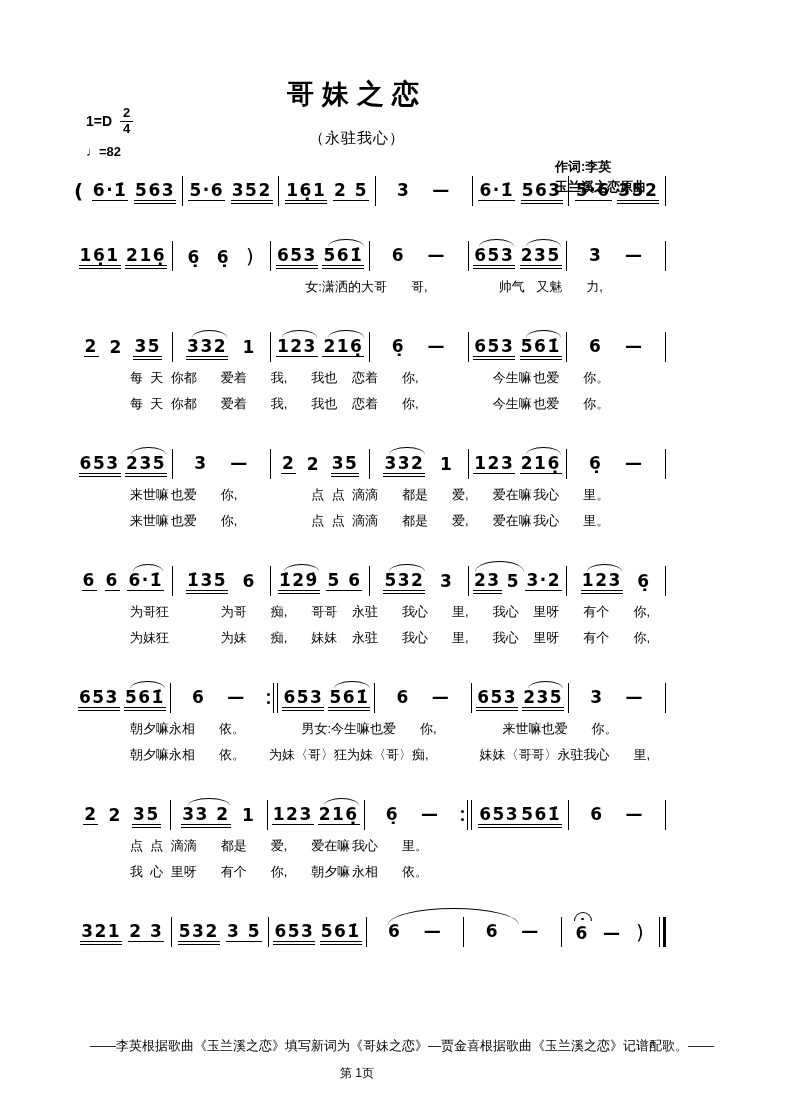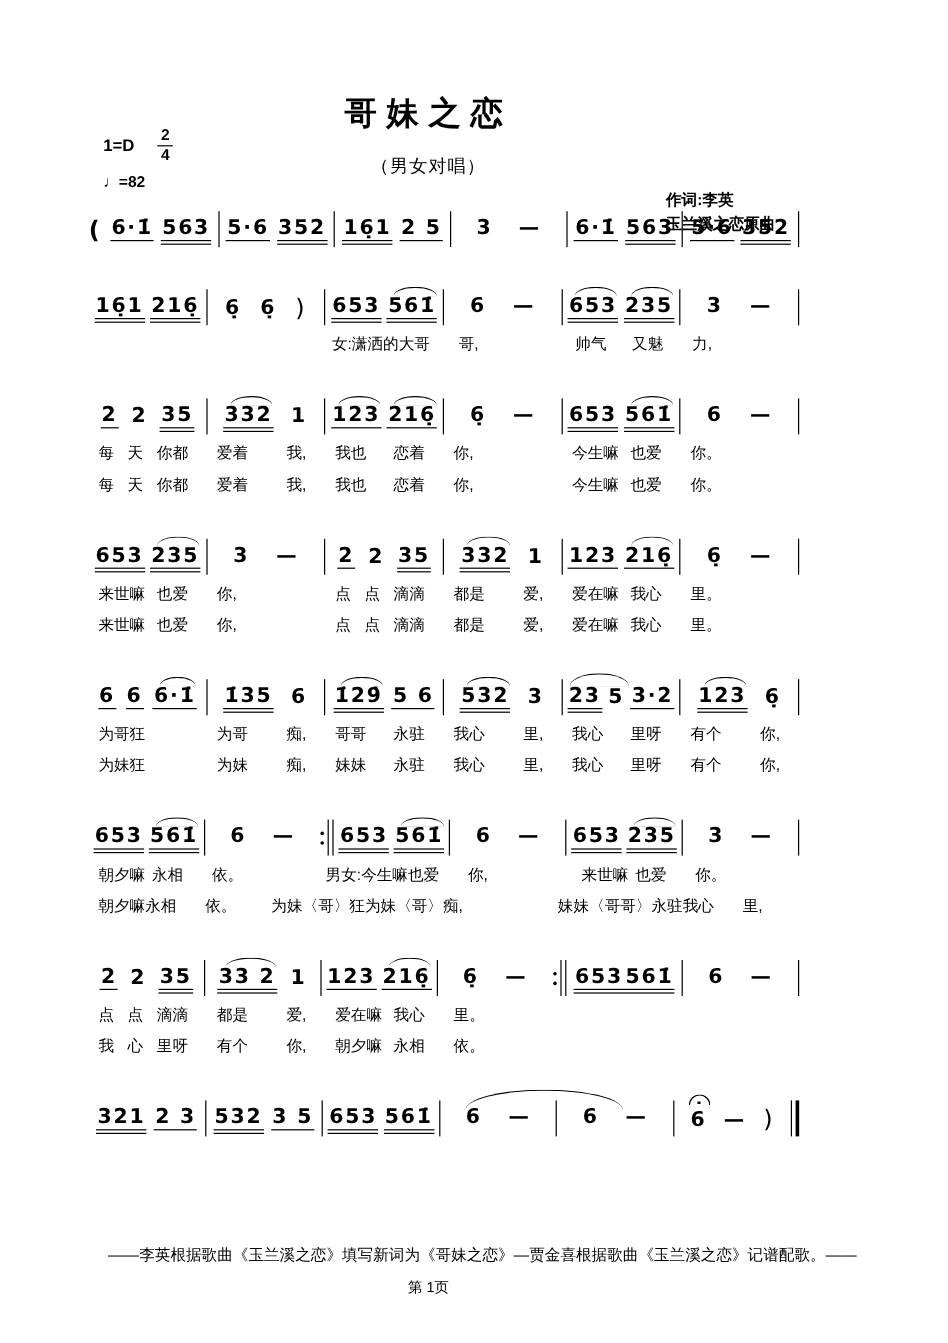--- a/index.html
+++ b/index.html
@@ -5,21 +5,21 @@
   html,body{margin:0;padding:0;background:#fff;}
   .page{width:714px;height:1119px;position:relative;background:#fff;color:#000;
         font-family:"Liberation Sans",sans-serif;overflow:hidden;}
   
   .header{padding-top:76px;text-align:center;}
   .title{font-size:27px;font-weight:bold;font-family:"DejaVu Serif",serif;letter-spacing:8px;}
   .subtitle{margin-top:17px;font-size:15px;letter-spacing:1px;}
   .credits{position:absolute;top:121px;right:68px;font-size:13px;font-weight:600;
            text-align:left;line-height:1.55;margin-top:36px;}
   .keyblock{position:absolute;top:106px;left:86px;font-size:14px;font-weight:600;}
-  .keyline{display:flex;align-items:center;gap:19px;}
+  .keyline{display:flex;align-items:center;gap:8px;}
   .frac{display:inline-flex;flex-direction:column;align-items:center;font-size:13px;line-height:1.15;}
   .frac .den{border-top:1px solid #000;padding:0 3px;}
   .tempo{margin-top:7px;font-size:13px;}
   
   .score{margin:16px 48px 0 74px;}
   .system{margin-bottom:20px;}
   .notes-row{display:flex;align-items:center;height:36px;padding-top:9px;
              font-weight:bold;font-size:17px;font-family:"DejaVu Sans",sans-serif;}
   .measure{flex:1;display:flex;justify-content:space-evenly;align-items:flex-end;position:relative;text-align:center;}
   .measure.tight{justify-content:center;}
@@ -41,35 +41,35 @@
   .repeat{display:inline-flex;align-items:center;gap:3px;height:30px;}
   .repeat .dots{display:flex;flex-direction:column;gap:5px;}
   .repeat .dot{width:3px;height:3px;background:#000;border-radius:50%;}
   .repeat .bars{display:flex;gap:2.5px;}
   .repeat .b{width:1.6px;height:30px;background:#000;}
   .finalbar{display:inline-flex;gap:2.5px;height:30px;}
   .finalbar .thin{width:1.4px;background:#000;}
   .finalbar .thick{width:3.5px;background:#000;}
   .tie{position:absolute;top:-14px;left:22%;width:135%;height:16px;
        border-top:1.6px solid #000;border-radius:50% 50% 0 0/100% 100% 0 0;z-index:2;pointer-events:none;}
-  .lyric-row{display:flex;height:26px;align-items:center;font-size:13px;}
+  .lyric-row{display:flex;height:26px;align-items:center;font-size:13px;margin-left:48px;}
   .lyric-cell{flex:1;display:flex;justify-content:space-between;padding:0 16px 0 8px;
               white-space:nowrap;overflow:visible;}
   
   .footer{position:absolute;bottom:64px;left:0;right:0;text-align:right;font-size:13px;}
   .pagenum{position:absolute;bottom:37px;left:0;right:0;text-align:center;font-size:12px;}
 </style>
 </head>
 <body>
 
 <div class="page">
 
   <div class="header">
     <div class="title">哥妹之恋</div>
-    <div class="subtitle">（男女对唱）</div>
+    <div class="subtitle">（永驻我心）</div>
   </div>
 
   <div class="keyblock">
     <div class="keyline">
       <span>1=D</span>
       <span class="frac">
         <span class="num">2</span>
         <span class="den">4</span>
       </span>
     </div>

